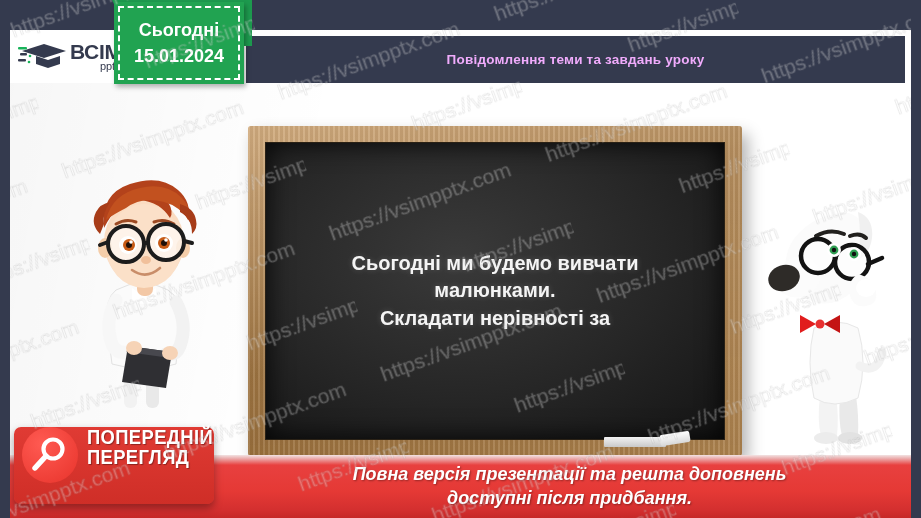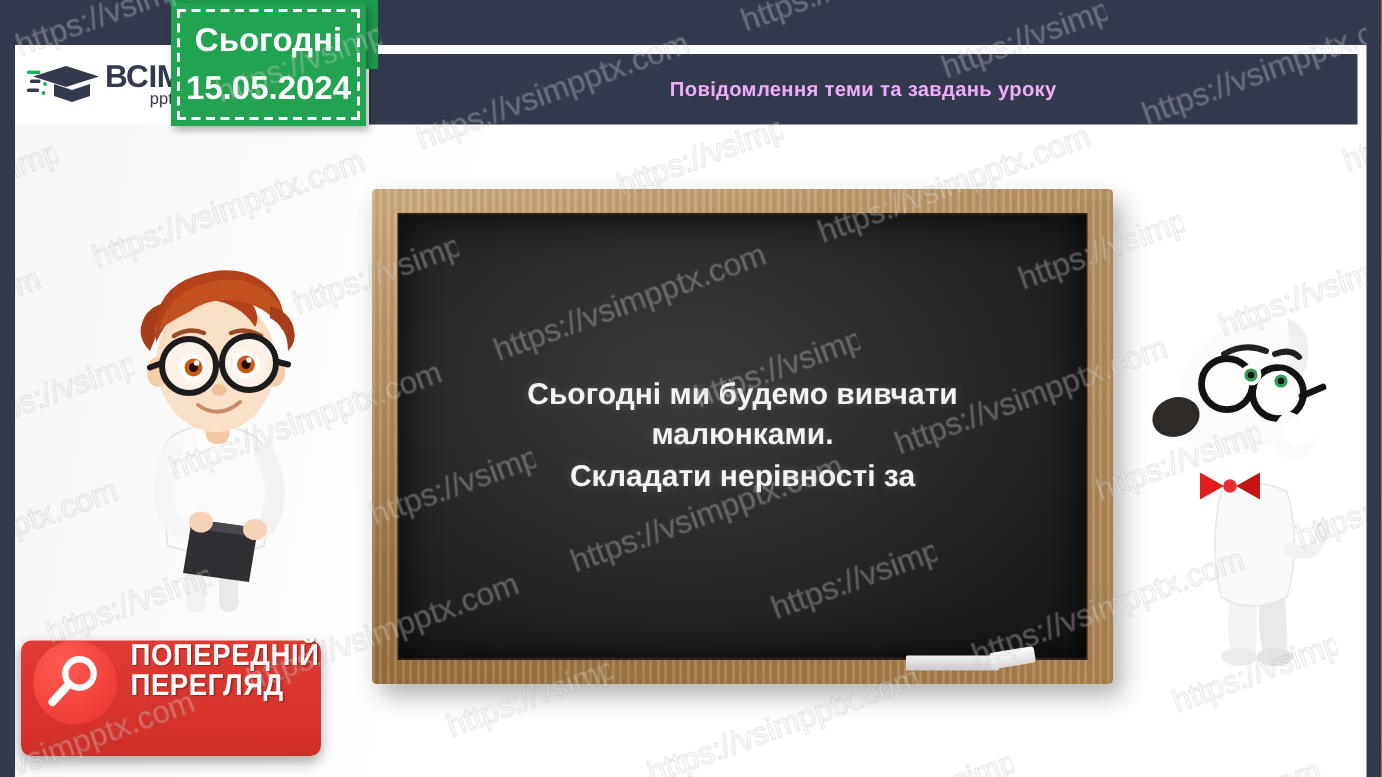--- a/index.html
+++ b/index.html
@@ -77,21 +77,21 @@
     background:#21a351;
     z-index:30;
     box-shadow:2px 3px 5px rgba(0,0,0,.3);
     display:flex;flex-direction:column;align-items:center;justify-content:center;
   }
   .date-badge .dash{
     position:absolute;left:4px;top:4px;right:4px;bottom:4px;
     border:2px dashed #ffffff;
   }
   .date-badge span{
-    position:relative;color:#ffffff;font-size:22px;font-weight:600;line-height:1.45;
+    position:relative;color:#ffffff;font-size:18px;font-weight:600;line-height:1.45;
   }
 
   
   .board{
     position:absolute;left:248px;top:126px;width:494px;height:330px;z-index:12;
     background:linear-gradient(155deg,#c89a63 0%,#a9793f 45%,#c39358 100%);
     border-radius:3px;
     box-shadow:6px 8px 16px rgba(0,0,0,.30);
     padding:17px 18px;
     box-sizing:border-box;
@@ -205,21 +205,21 @@
     </svg>
     <div class="logo-text">
       <span class="big">ВСІМ</span>
       <span class="small">pptx</span>
     </div>
   </div>
 
   <div class="date-badge">
     <div class="dash"></div>
     <span>Сьогодні</span>
-    <span>15.05.2024</span>
+    <span>15.01.2024</span>
   </div>
 
   <svg class="char char-boy" viewBox="0 0 170 265">
 
     <rect x="66" y="206" width="13" height="52" rx="6" fill="#f2f2f2"></rect>
     <rect x="88" y="206" width="13" height="52" rx="6" fill="#e9e9e9"></rect>
 
     <path d="M58 140 q26 -14 52 0 q14 8 12 34 l-4 40 q-30 10 -64 0 l-5 -40 q-2 -26 9 -34 Z" fill="#fbfbfb" stroke="#e2e2e2" stroke-width="1"></path>
 
     <path d="M74 138 q12 10 24 0 l0 12 q-12 8 -24 0 Z" fill="#ffffff"></path>
@@ -314,20 +314,26 @@
     <div class="board-inner">
       <div class="board-text">Сьогодні ми будемо вивчати</div>
       <span class="gap"></span>
       <div class="board-text">малюнками.</div>
       <div class="board-text">Складати нерівності за</div>
     </div>
     <div class="eraser"></div>
     <div class="chalk"></div>
   </div>
 
+  <div class="banner">
+    <div class="btxt">
+      <div>Повна версія презентації та решта доповнень</div>
+      <div>доступні після придбання.</div>
+    </div>
+  </div>
 
   <div class="preview">
     <div class="circle">
       <svg class="mag" width="38" height="38" viewBox="0 0 38 38">
         <circle cx="22" cy="13" r="9.5" fill="none" stroke="#ffffff" stroke-width="4.2"></circle>
         <path d="M15 20 L4 32" stroke="#ffffff" stroke-width="5.4" stroke-linecap="round"></path>
       </svg>
     </div>
     <div class="plabel">
       <span>ПОПЕРЕДНІЙ</span>

